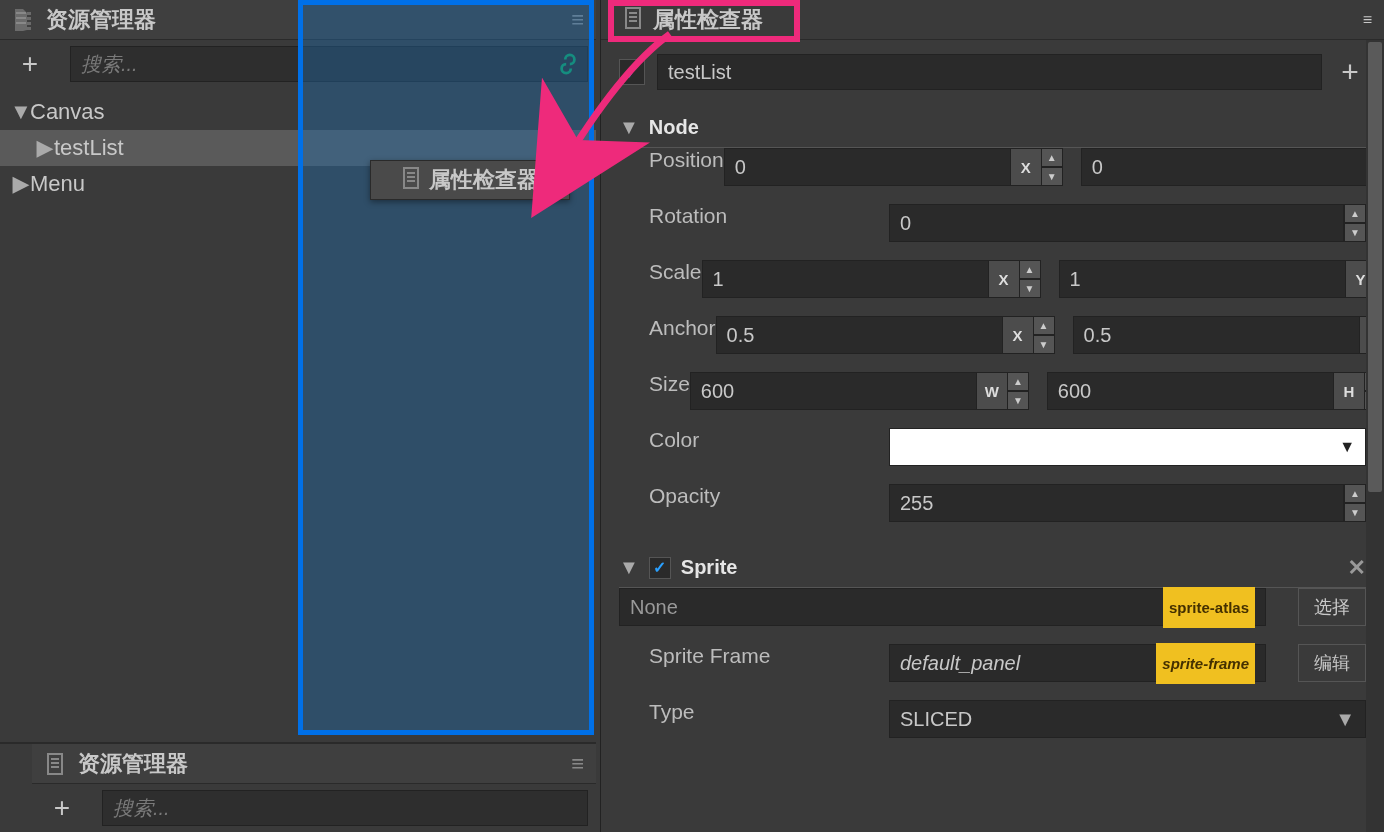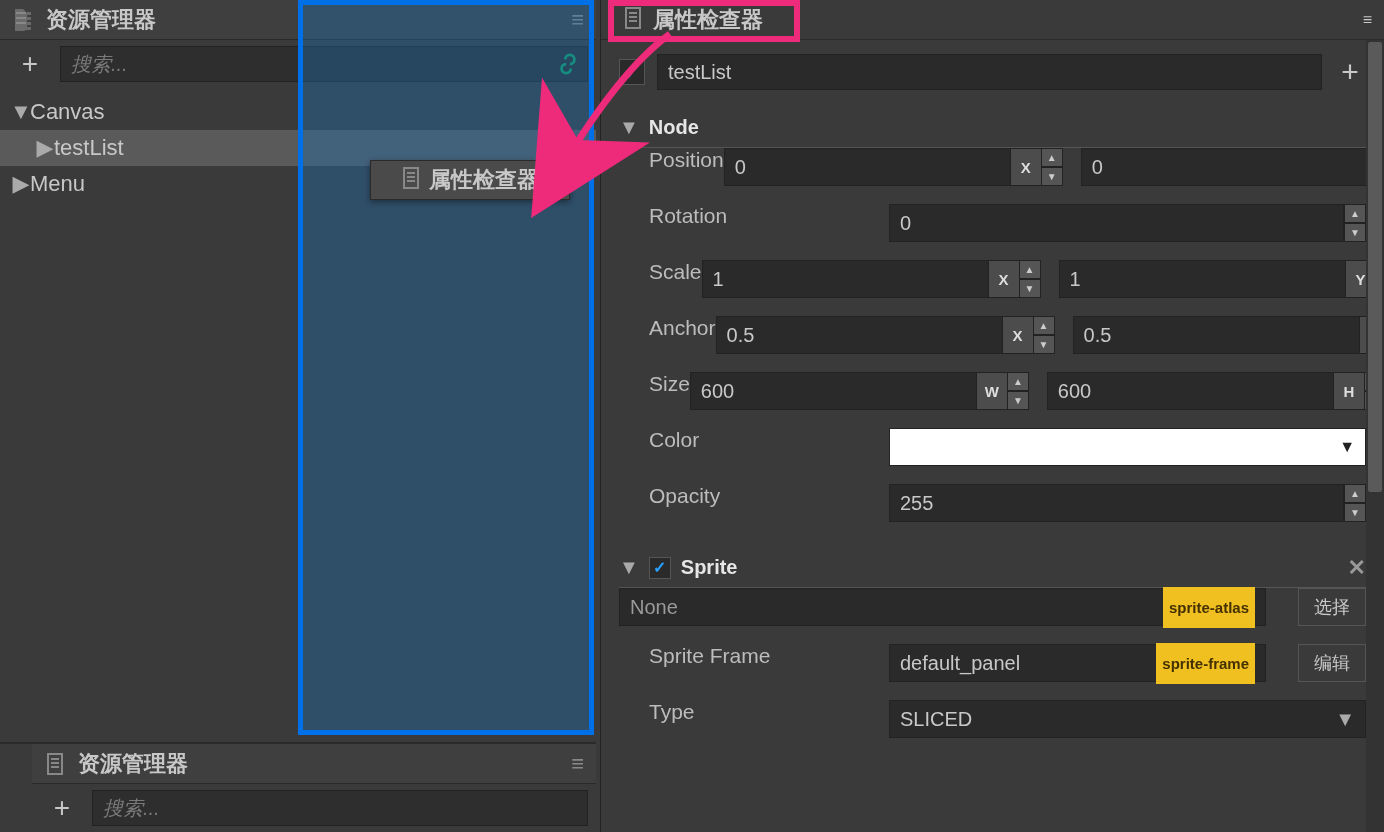--- a/index.html
+++ b/index.html
@@ -8,21 +8,21 @@
 
 .left-col { position:absolute; left:0; top:0; width:596px; height:832px; display:flex; flex-direction:column; }
 .panel { background:#3a3a3a; display:flex; flex-direction:column; }
 .panel-hdr { height:40px; background:#3f3f3f; border-bottom:1px solid #2a2a2a; display:flex; align-items:center; padding:0 12px; gap:12px; }
 .panel-hdr .hdr-icon { width:22px; height:22px; display:flex; align-items:center; justify-content:center; color:#888; }
 .panel-hdr .title { font-size:22px; font-weight:bold; color:#c8c8c8; }
 .panel-hdr .menu-btn { margin-left:auto; color:#888; font-size:22px; cursor:pointer; }
 
 .toolbar-row { height:48px; display:flex; align-items:center; padding:0 8px; gap:8px; }
 .add-btn { width:44px; height:36px; display:flex; align-items:center; justify-content:center; color:#c8c8c8; font-size:28px; cursor:pointer; }
-.search-box { flex:1; height:36px; background:#2e2e2e; border:1px solid #222; display:flex; align-items:center; padding:0 10px; position:relative; }
+.search-box { flex:1; height:36px; background:#2e2e2e; border:1px solid #222; display:flex; align-items:center; padding:0 10px; position:relative;margin-left:10px; }
 .search-box input { background:transparent; border:none; color:#c8c8c8; font-size:20px; font-style:italic; width:100%; outline:none; }
 .search-box input::placeholder { color:#7a7a7a; font-style:italic; }
 .link-icon { position:absolute; right:8px; top:6px; color:#0a8a4a; font-size:22px; }
 
 .tree { padding:6px 0; font-size:22px; }
 .tree-row { height:36px; display:flex; align-items:center; cursor:pointer; color:#c8c8c8; }
 .tree-row.selected { background:#5a5a5a; }
 .tree-caret { width:18px; display:inline-flex; justify-content:center; color:#aaa; }
 .tree-indent0 { padding-left:12px; }
 .tree-indent1 { padding-left:36px; }
@@ -55,21 +55,21 @@
 .num-input { flex:1; background:#2a2a2a; border:1px solid #222; color:#c8c8c8; font-size:20px; padding:0 10px; outline:none; }
 .axis-label { background:#4c4c4c; color:#ddd; font-size:15px; font-weight:bold; width:30px; display:flex; align-items:center; justify-content:center; border:1px solid #222; border-left:none; border-right:none; }
 .spinner { width:22px; display:flex; flex-direction:column; }
 .spinner div { flex:1; background:#555; border:1px solid #222; display:flex; align-items:center; justify-content:center; color:#ccc; font-size:10px; cursor:pointer; }
 
 .color-field { flex:1; height:38px; background:#ffffff; border:1px solid #222; display:flex; align-items:center; padding:0 10px; cursor:pointer; }
 .color-field .dd { margin-left:auto; color:#222; }
 
 .ref-field { flex:1; display:flex; height:38px; }
 .ref-input { flex:1; background:#2a2a2a; border:1px solid #222; color:#9a9a9a; font-size:20px; padding:0 10px; display:flex; align-items:center; }
-.ref-input.has { color:#c8c8c8; }
+.ref-input.has { color:#c8c8c8;font-style:italic; }
 .ref-tag { background:#f0c020; color:#443000; font-size:15px; font-weight:bold; padding:12px 6px; margin-left:auto; }
 .ref-btn { width:68px; margin-left:32px; background:#3a3a3a; border:1px solid #555; color:#c8c8c8; font-size:18px; display:flex; align-items:center; justify-content:center; cursor:pointer; }
 
 .dd-field { flex:1; height:38px; background:#2a2a2a; border:1px solid #222; color:#c8c8c8; font-size:20px; padding:8px 10px; display:flex; align-items:center; cursor:pointer; }
 .dd-field .dd { margin-left:auto; color:#aaa; }
 
 .scrollbar { position:absolute; right:0; top:40px; width:18px; bottom:0; background:#333; }
 .scrollbar .thumb { position:absolute; left:2px; right:2px; top:2px; height:450px; background:#5a5a5a; border-radius:2px; }
 
 

